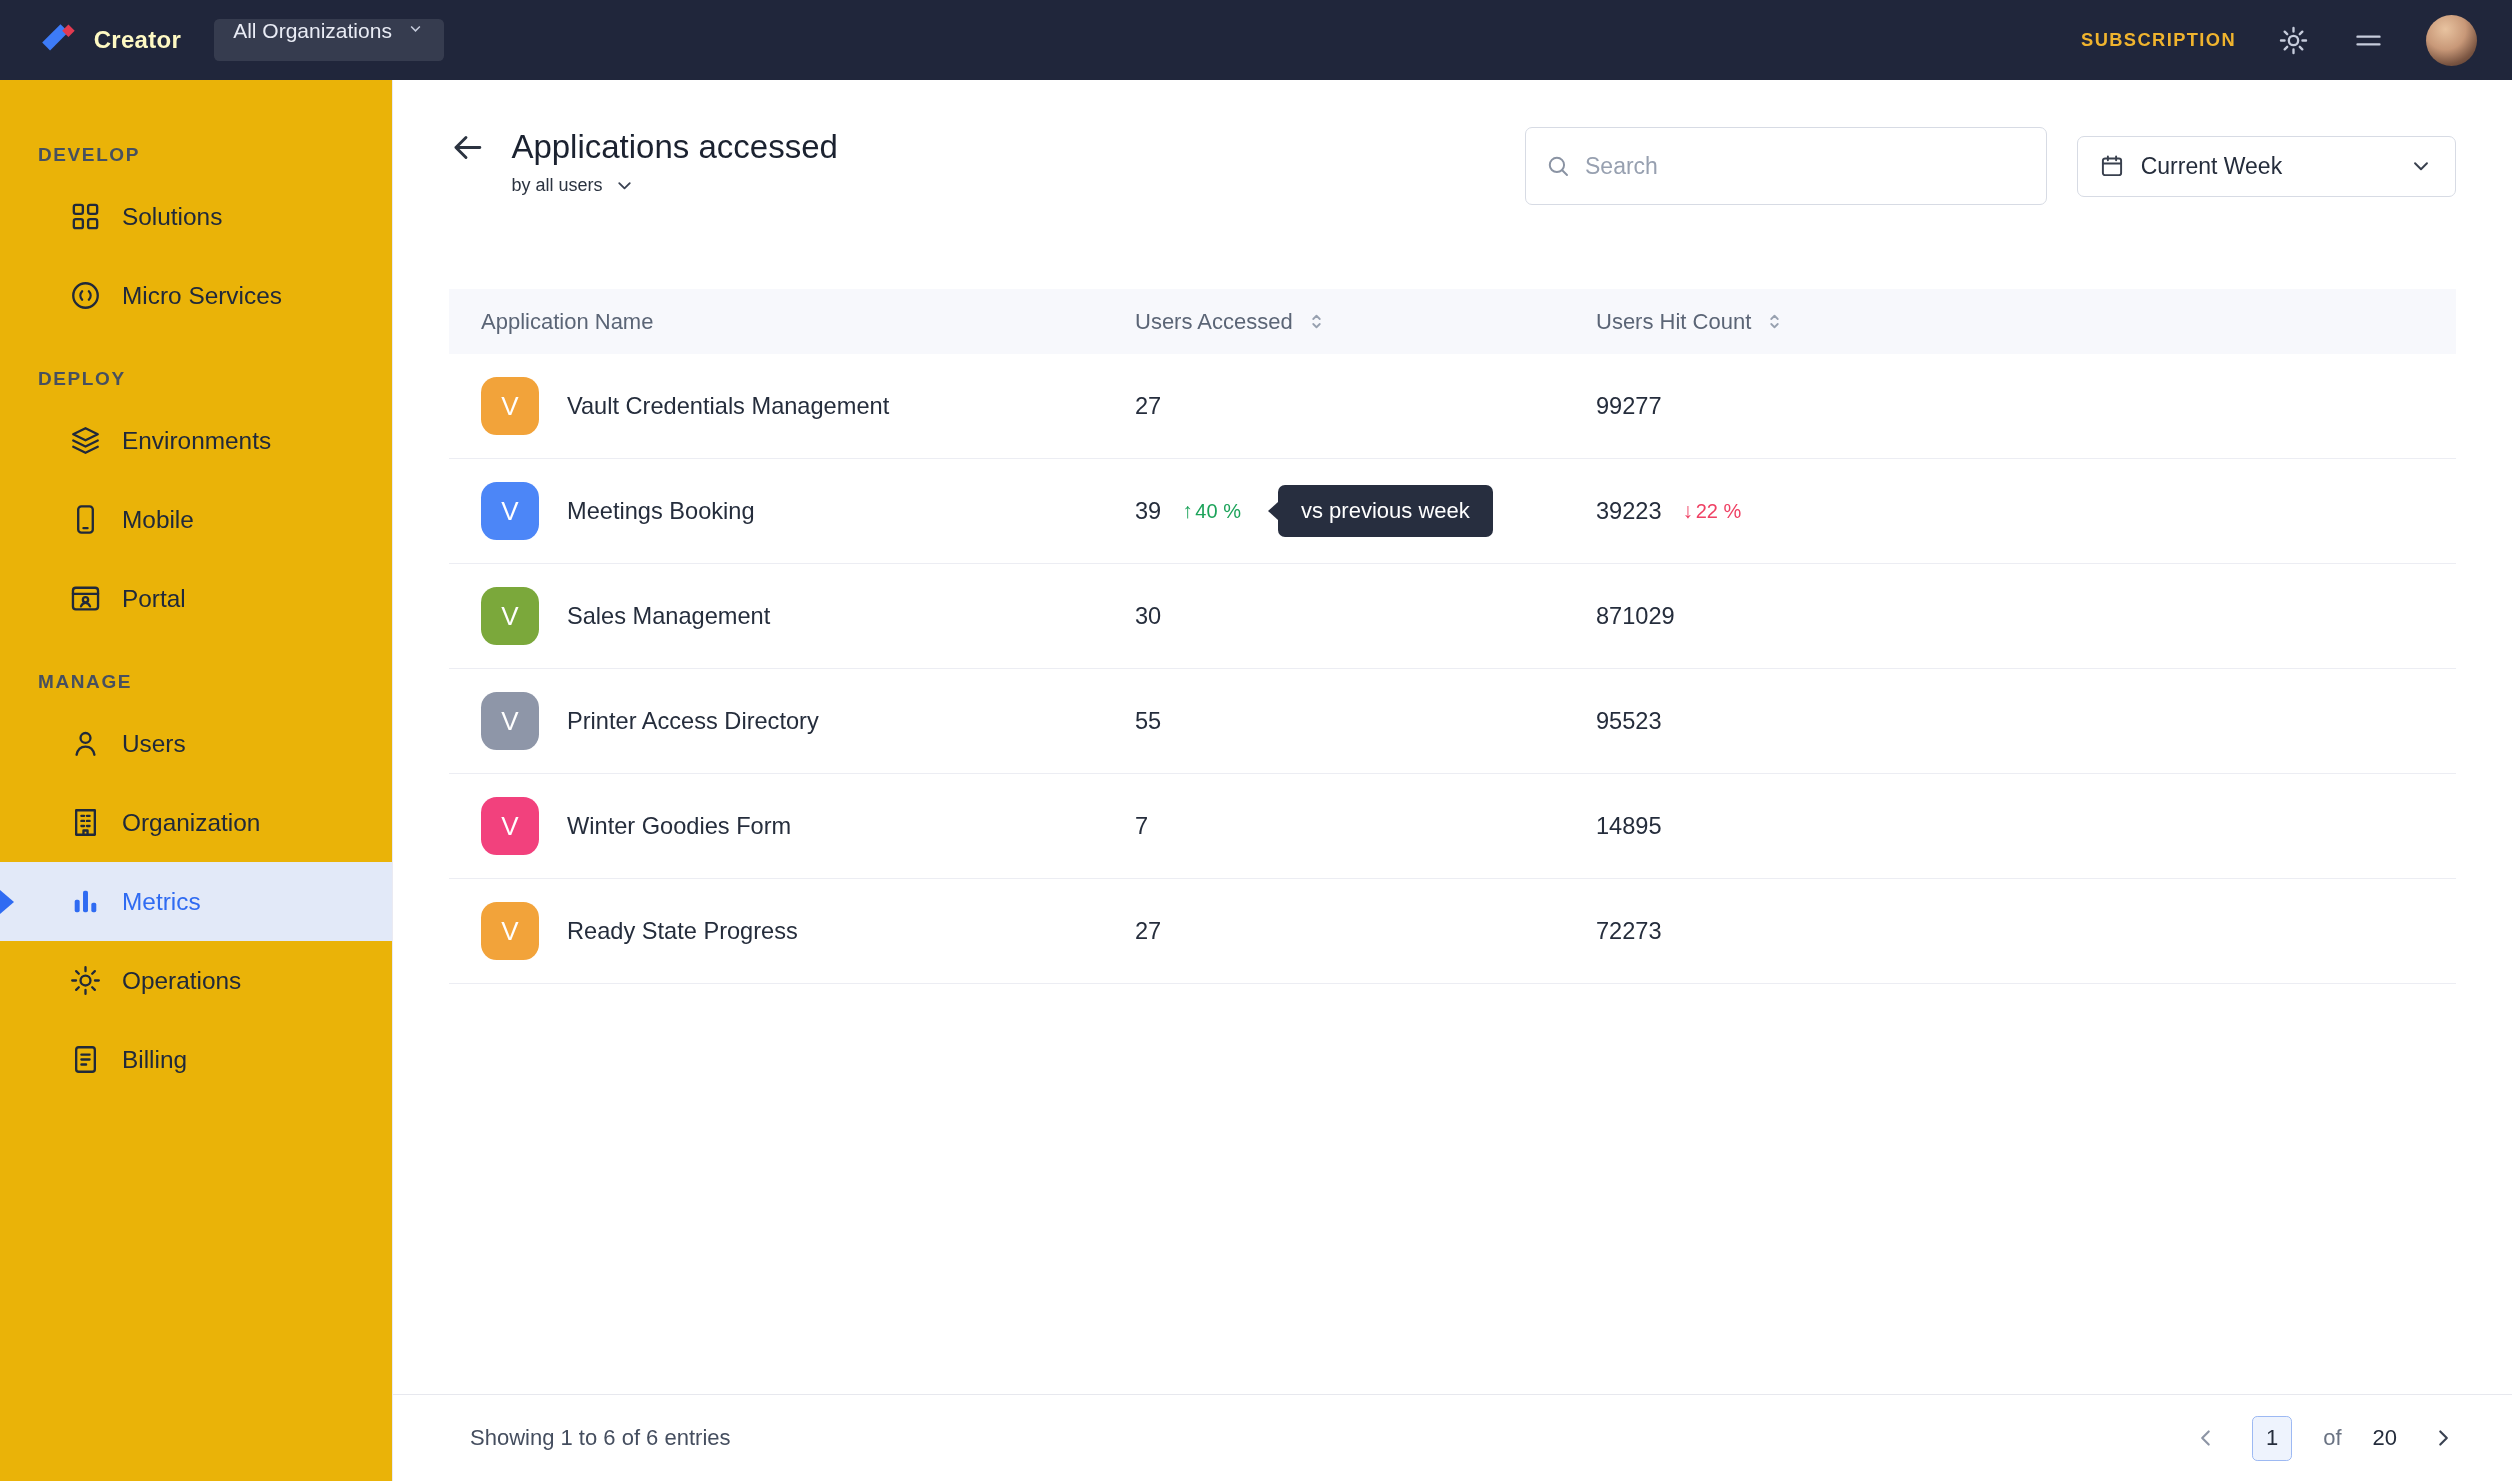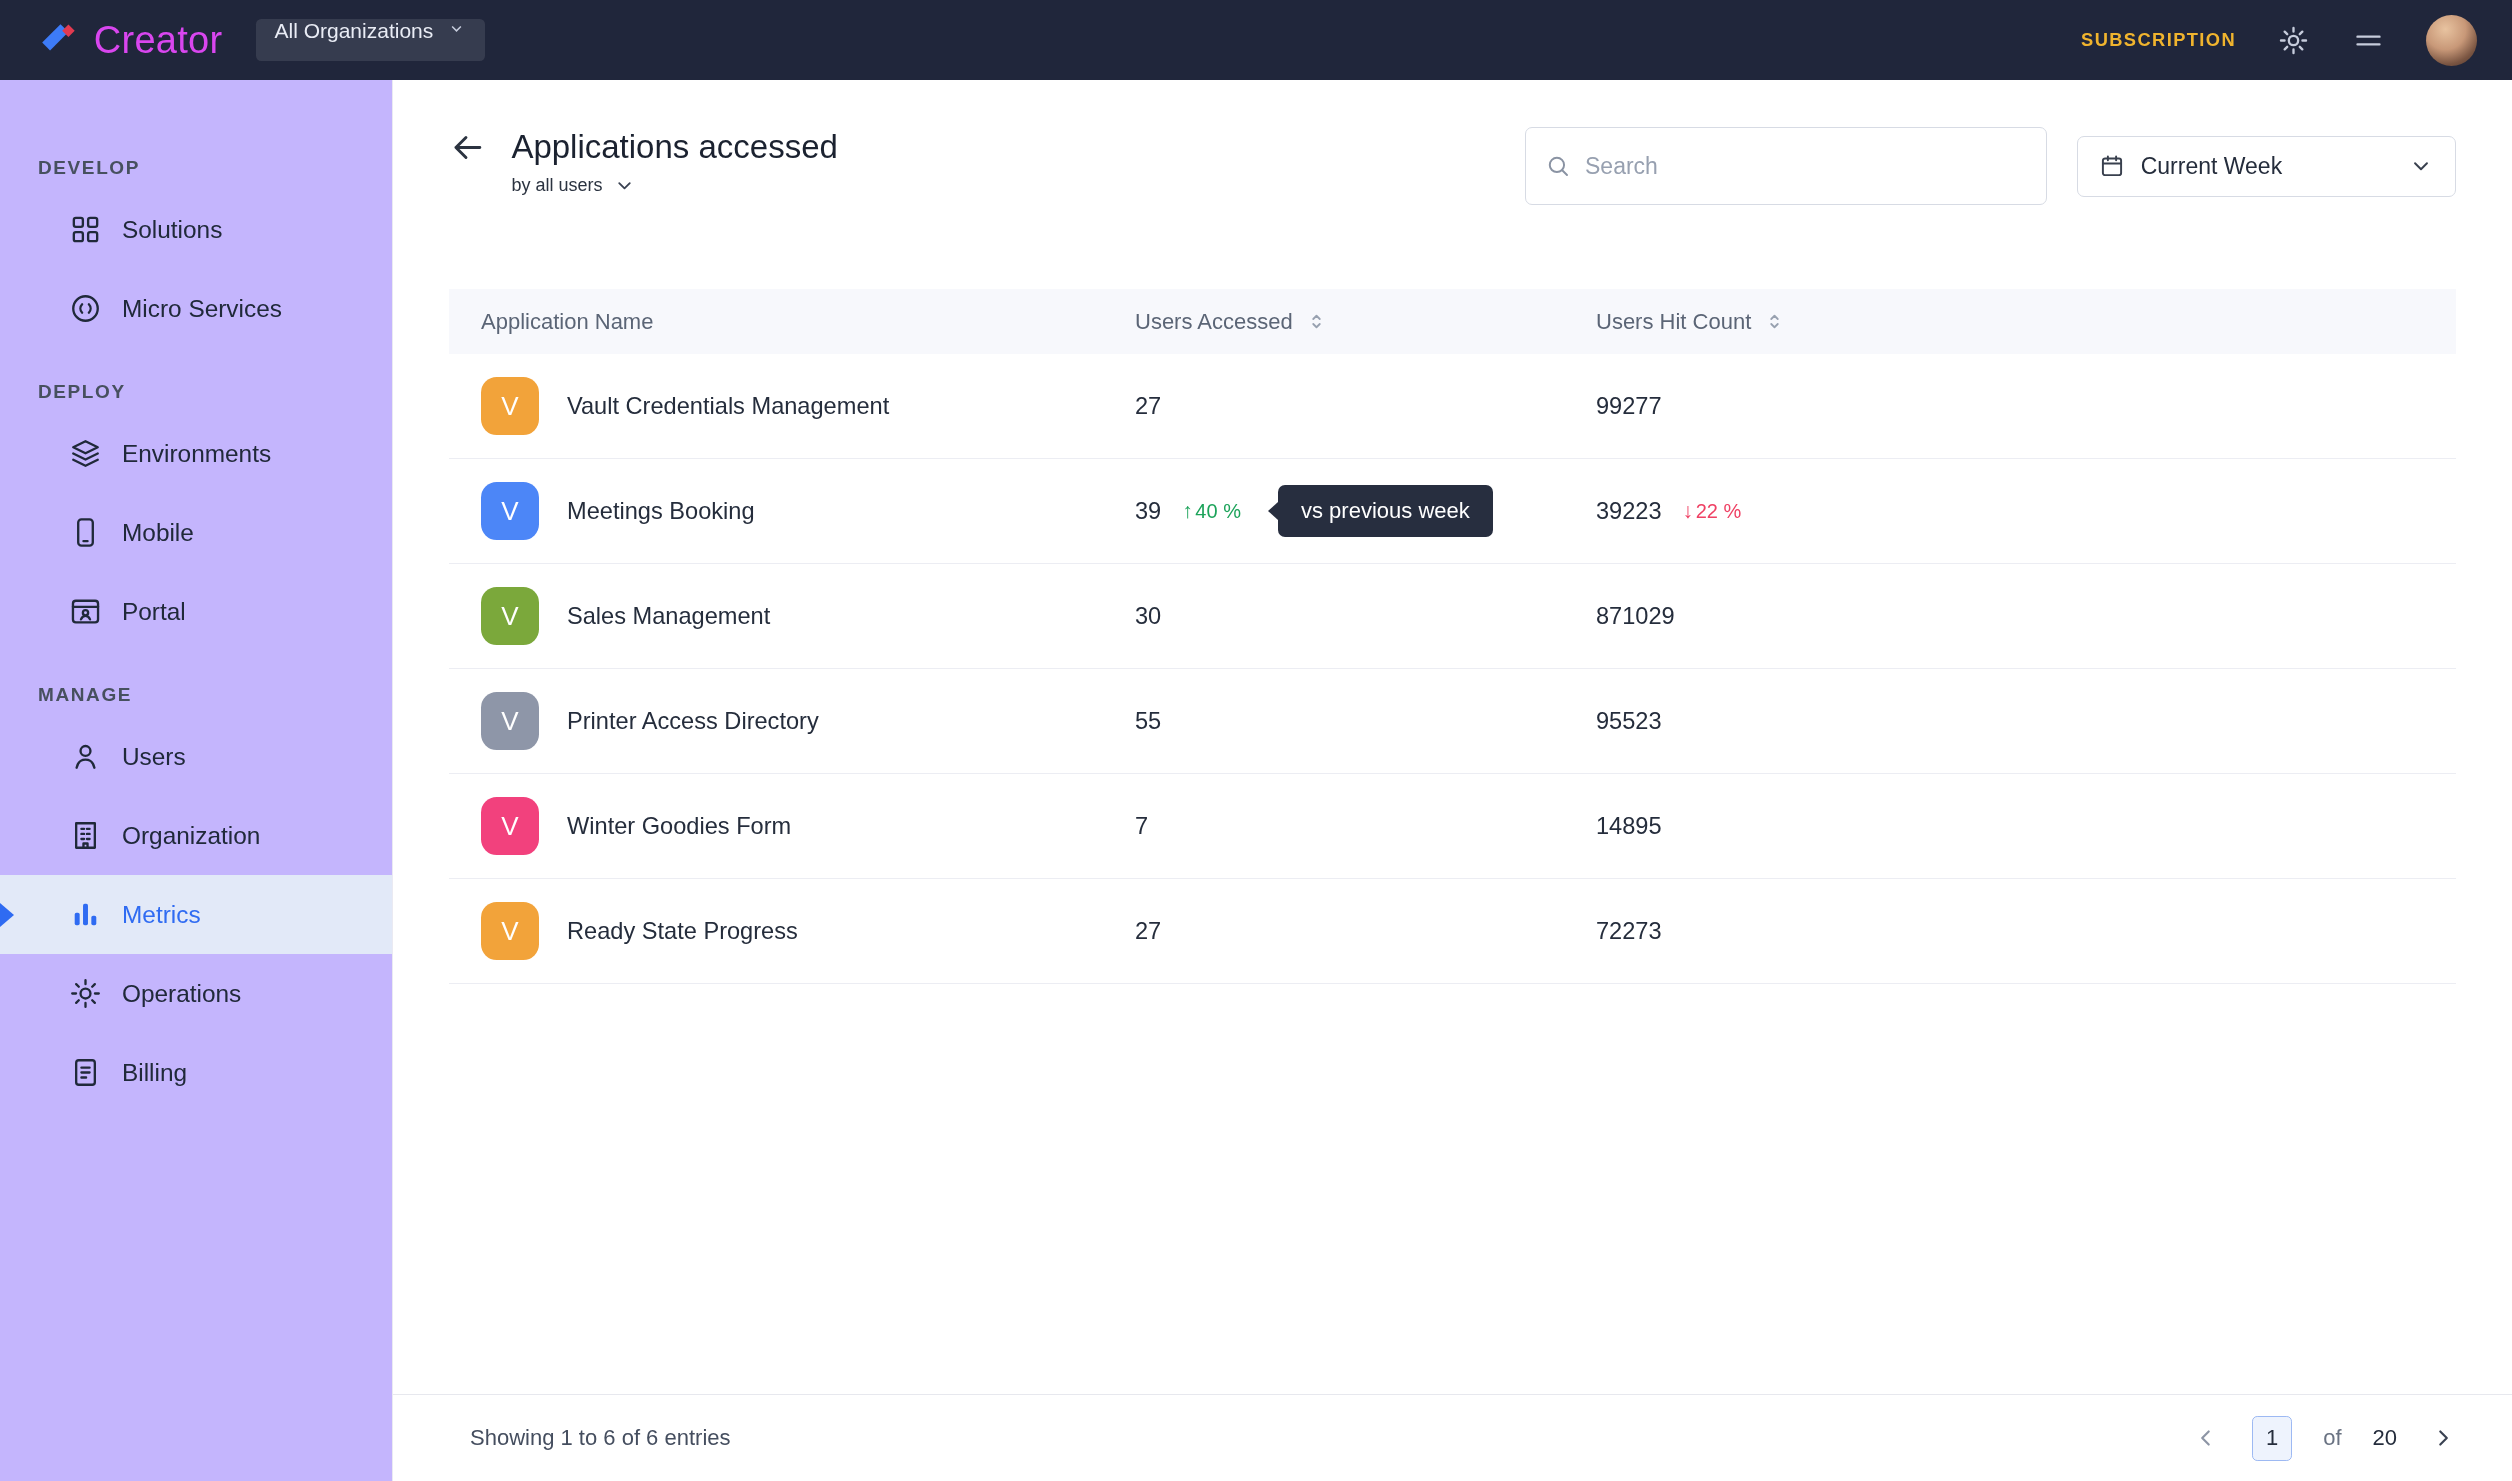--- a/index.html
+++ b/index.html
@@ -3,35 +3,35 @@
 <meta charset="utf-8">
 <style>
   * { box-sizing: border-box; margin: 0; padding: 0; }
   html,body { width: 2512px; height: 1481px; overflow: hidden; }
   body { font-family: "Liberation Sans", sans-serif; background: #ffffff; color: #252d3c; }
 
   
   .topbar { height: 80px; background: #20263b; display: flex; align-items: center; padding: 0 35px 0 38px; }
   .brand { display: flex; align-items: center; gap: 15.7px; cursor: pointer; }
   .brand svg { width: 40px; height: 40px; }
-  .brand-name { color: #d946ef; font-size: 38px; font-weight: 400; letter-spacing: 0.3px; }
+  .brand-name { color: #fef9c3; font-size: 24px; font-weight: 700; letter-spacing: 0.3px; }
   .org-pill { margin-left: 33px; height: 42px; display: flex; align-items: flex-start; gap: 14px; padding: 0 19px; background: rgba(255,255,255,.10); border-radius: 5.2px; color: #e9ecf5; font-size: 21px; cursor: pointer; }
   .org-pill svg { width: 19px; height: 19px; stroke: #c7cddd; }
   .topbar-right { margin-left: auto; display: flex; align-items: center; gap: 40px; }
   .subscription { color: #f0b42e; font-size: 18.3px; font-weight: 700; letter-spacing: 1.4px; cursor: pointer; }
   .top-icon { width: 35px; height: 35px; display: flex; align-items: center; justify-content: center; cursor: pointer; }
   .top-icon svg { width: 33px; height: 33px; stroke: #c6ccdc; fill: none; stroke-width: 1.7; stroke-linecap: round; }
   .avatar { width: 51px; height: 51px; border-radius: 50%; cursor: pointer;
     background: radial-gradient(circle at 38% 28%, #e8c3a0 0%, #c89878 42%, #7a5542 72%, #46312a 100%); }
 
   
   .app { display: flex; height: 1401px; }
 
   
-  .sidebar { width: 393px; background: #c4b5fd; border-right: 0.9px solid #eaeaf2; padding-top: 44px; flex: none; }
+  .sidebar { width: 393px; background: #eab308; border-right: 0.9px solid #eaeaf2; padding-top: 31px; flex: none; }
   .side-heading { margin-top: 21px; height: 45px; display: flex; align-items: center; padding: 0 38px; font-size: 19px; font-weight: 700; color: #47505f; letter-spacing: 1.6px; }
   .side-item { position: relative; height: 79px; display: flex; align-items: center; gap: 19px; padding-left: 68px; font-size: 24.4px; color: #20293a; cursor: pointer; }
   .side-item svg { width: 35px; height: 35px; stroke: currentColor; fill: none; stroke-width: 1.6; stroke-linecap: round; stroke-linejoin: round; flex: none; }
   .side-item svg .filled { fill: currentColor; stroke: none; }
   .side-item.active { background: #e2e9f8; color: #2f6bf2; }
   .side-item.active::before { content: ""; position: absolute; left: 0; top: 50%; transform: translateY(-50%);
     border-left: 14px solid #2f6bf2; border-top: 12.2px solid transparent; border-bottom: 12.2px solid transparent; }
 
   
   .main { flex: 1; display: flex; flex-direction: column; background: #fff; }

